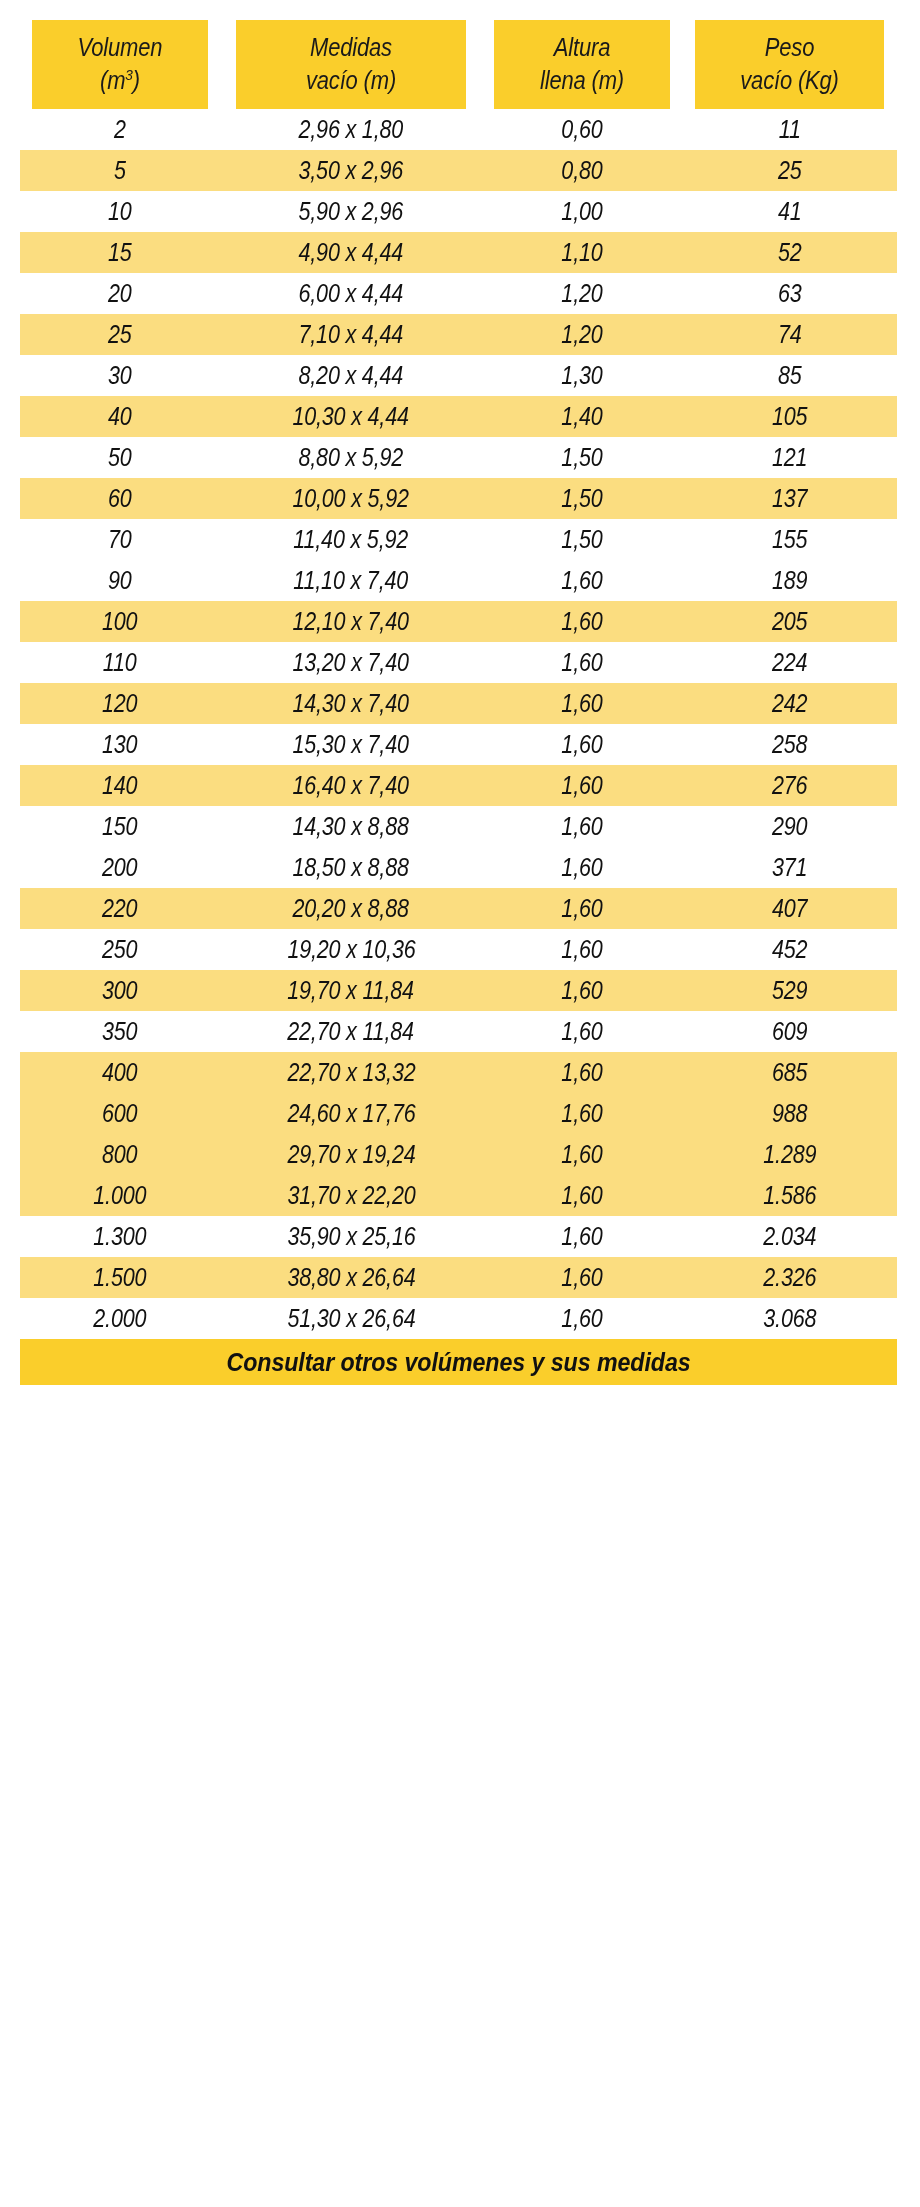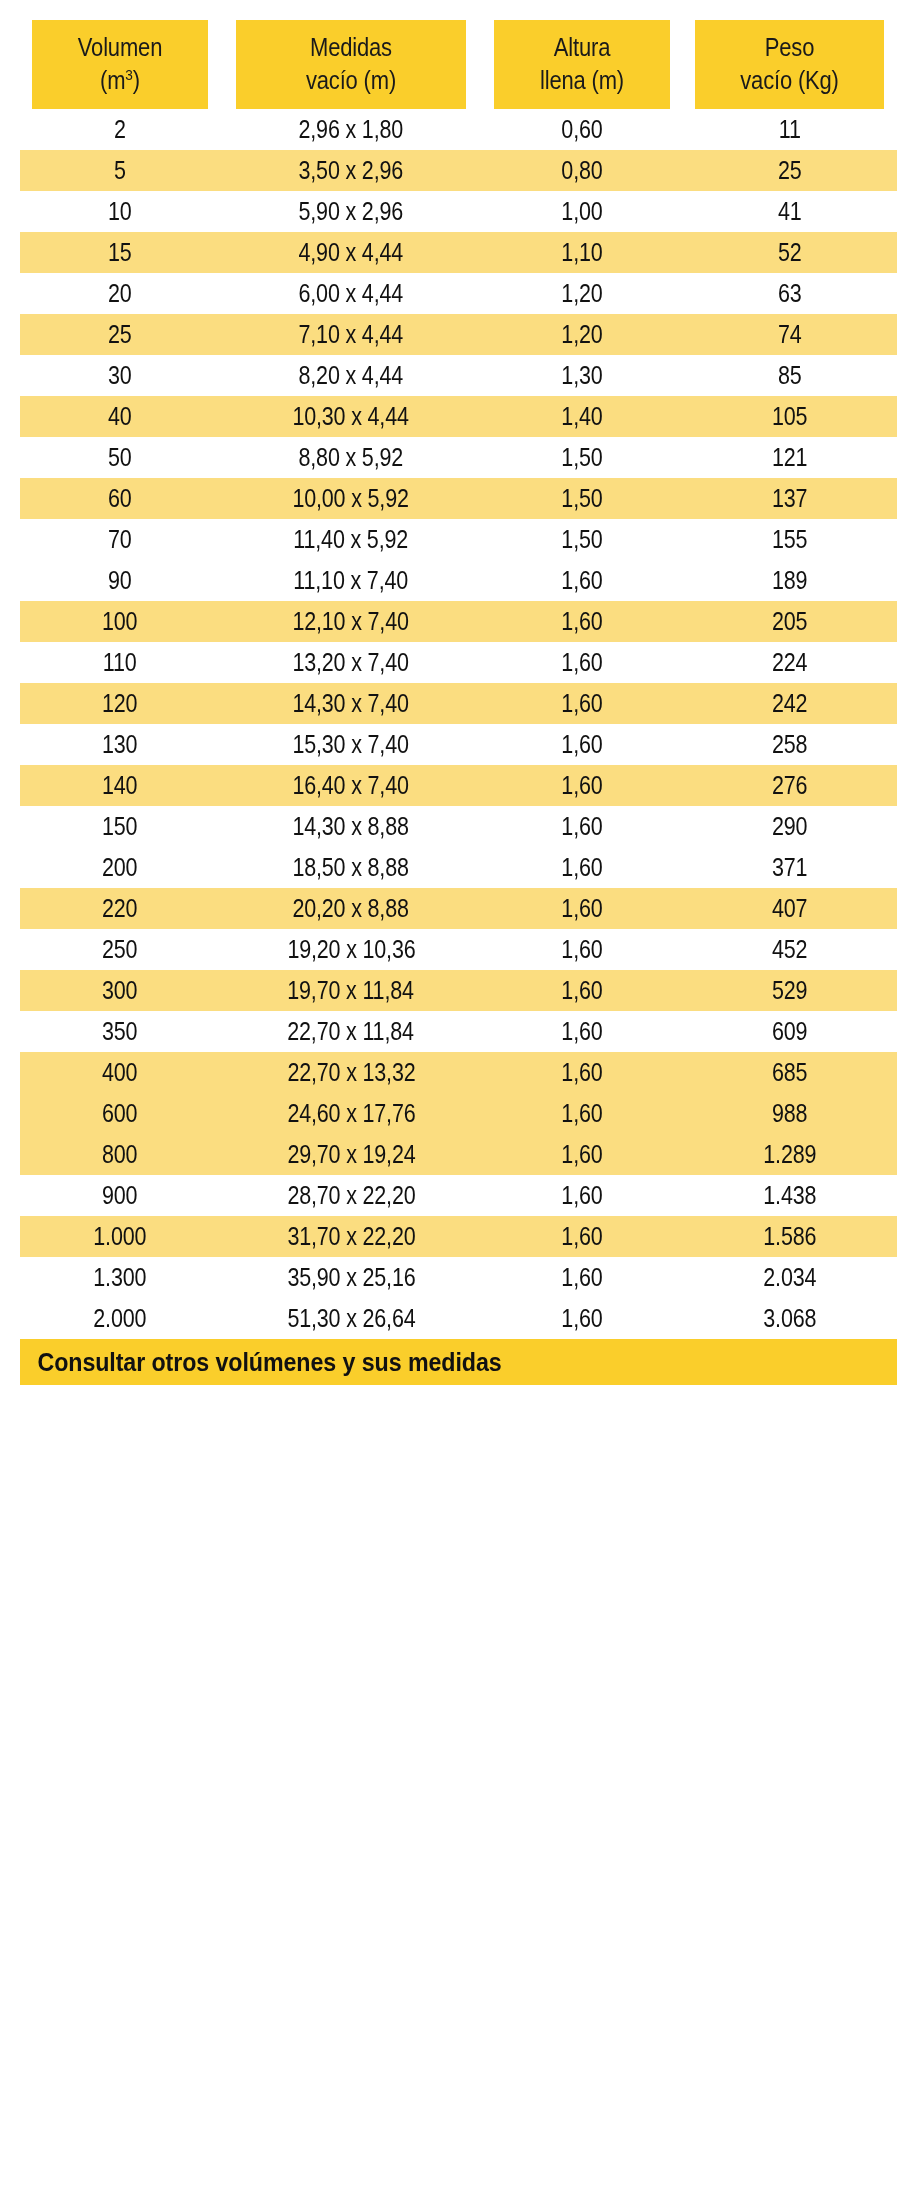--- a/index.html
+++ b/index.html
@@ -18,20 +18,21 @@
     position: absolute;
     left: 20px;
     top: 20px;
     width: 877px;
   }
 
   table.spec-table {
     width: 877px;
     border-collapse: collapse;
     table-layout: fixed;
+    font-style: italic;
   }
 
   col.c-vol    { width: 200px; }
   col.c-med    { width: 262px; }
   col.c-alt    { width: 200px; }
   col.c-peso   { width: 215px; }
 
   thead th {
     background: #FACE2B;
     color: #1a1a1a;
@@ -75,20 +76,21 @@
   }
 
   tbody tr.odd  td { background: #ffffff; }
   tbody tr.even td { background: #FBDD80; }
 
   tfoot td {
     background: #FACE2B;
     color: #111111;
     font-size: 25px;
     font-weight: 700;
+    text-align: center;
     height: 46px;
     line-height: 46px;
     padding: 0;
     letter-spacing: -0.1px;
     white-space: nowrap;
   }
   tfoot td > span {
     display: inline-block;
     transform: scaleX(0.93);
     transform-origin: center;
@@ -275,37 +277,37 @@
           <td><span>24,60 x 17,76</span></td>
           <td><span>1,60</span></td>
           <td><span>988</span></td>
         </tr>
         <tr class="even">
           <td><span>800</span></td>
           <td><span>29,70 x 19,24</span></td>
           <td><span>1,60</span></td>
           <td><span>1.289</span></td>
         </tr>
-        <tr class="odd">
-          <td><span>900</span></td>
-          <td><span>28,70 x 22,20</span></td>
-          <td><span>1,60</span></td>
-          <td><span>1.438</span></td>
-        </tr>
         <tr class="even">
           <td><span>1.000</span></td>
           <td><span>31,70 x 22,20</span></td>
           <td><span>1,60</span></td>
           <td><span>1.586</span></td>
         </tr>
         <tr class="odd">
           <td><span>1.300</span></td>
           <td><span>35,90 x 25,16</span></td>
           <td><span>1,60</span></td>
           <td><span>2.034</span></td>
+        </tr>
+        <tr class="even">
+          <td><span>1.500</span></td>
+          <td><span>38,80 x 26,64</span></td>
+          <td><span>1,60</span></td>
+          <td><span>2.326</span></td>
         </tr>
         <tr class="odd">
           <td><span>2.000</span></td>
           <td><span>51,30 x 26,64</span></td>
           <td><span>1,60</span></td>
           <td><span>3.068</span></td>
         </tr>
       </tbody>
     <tfoot>
       <tr>

